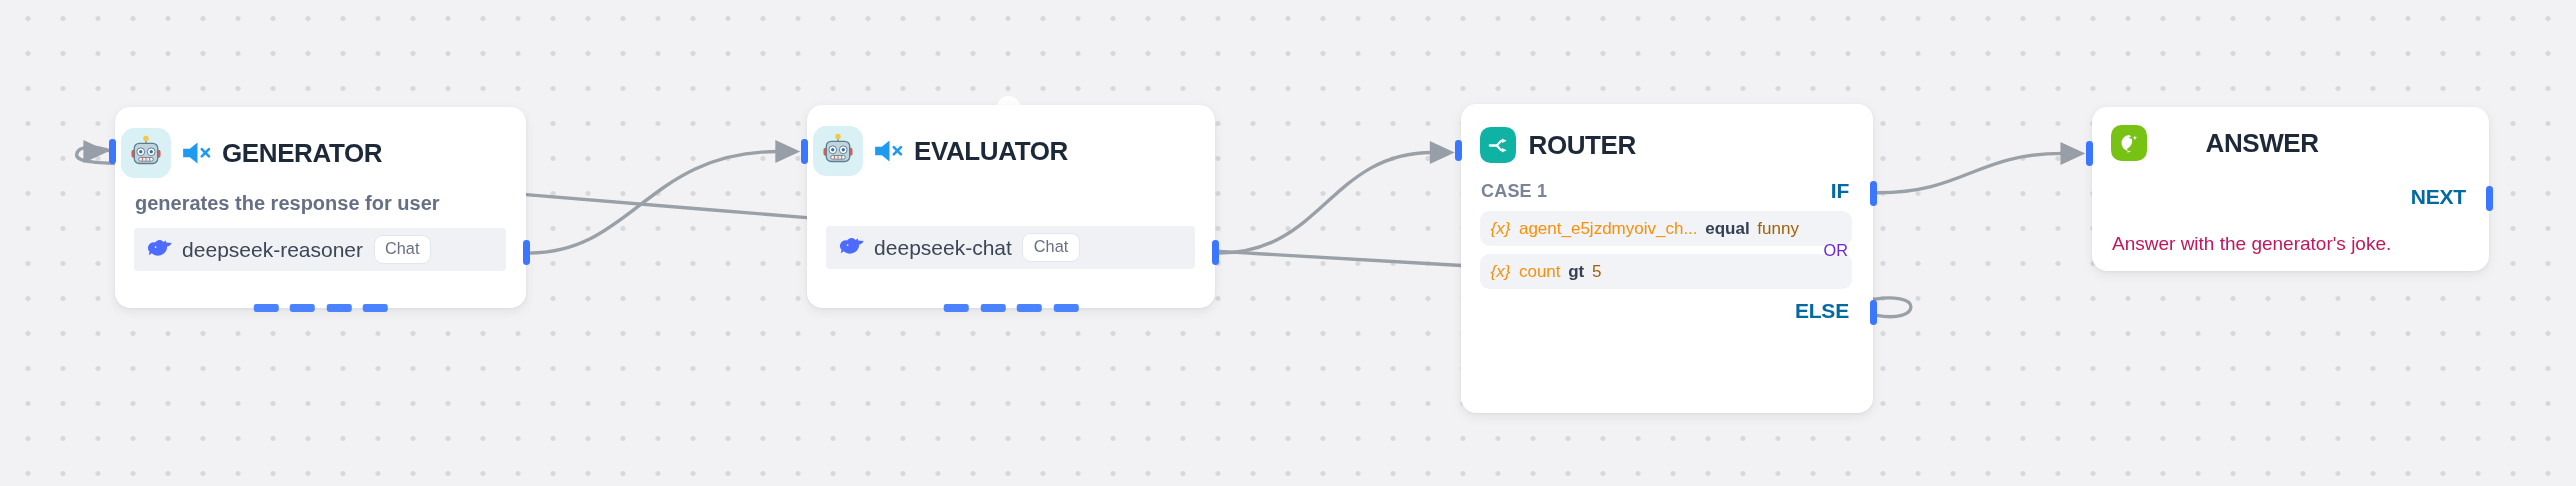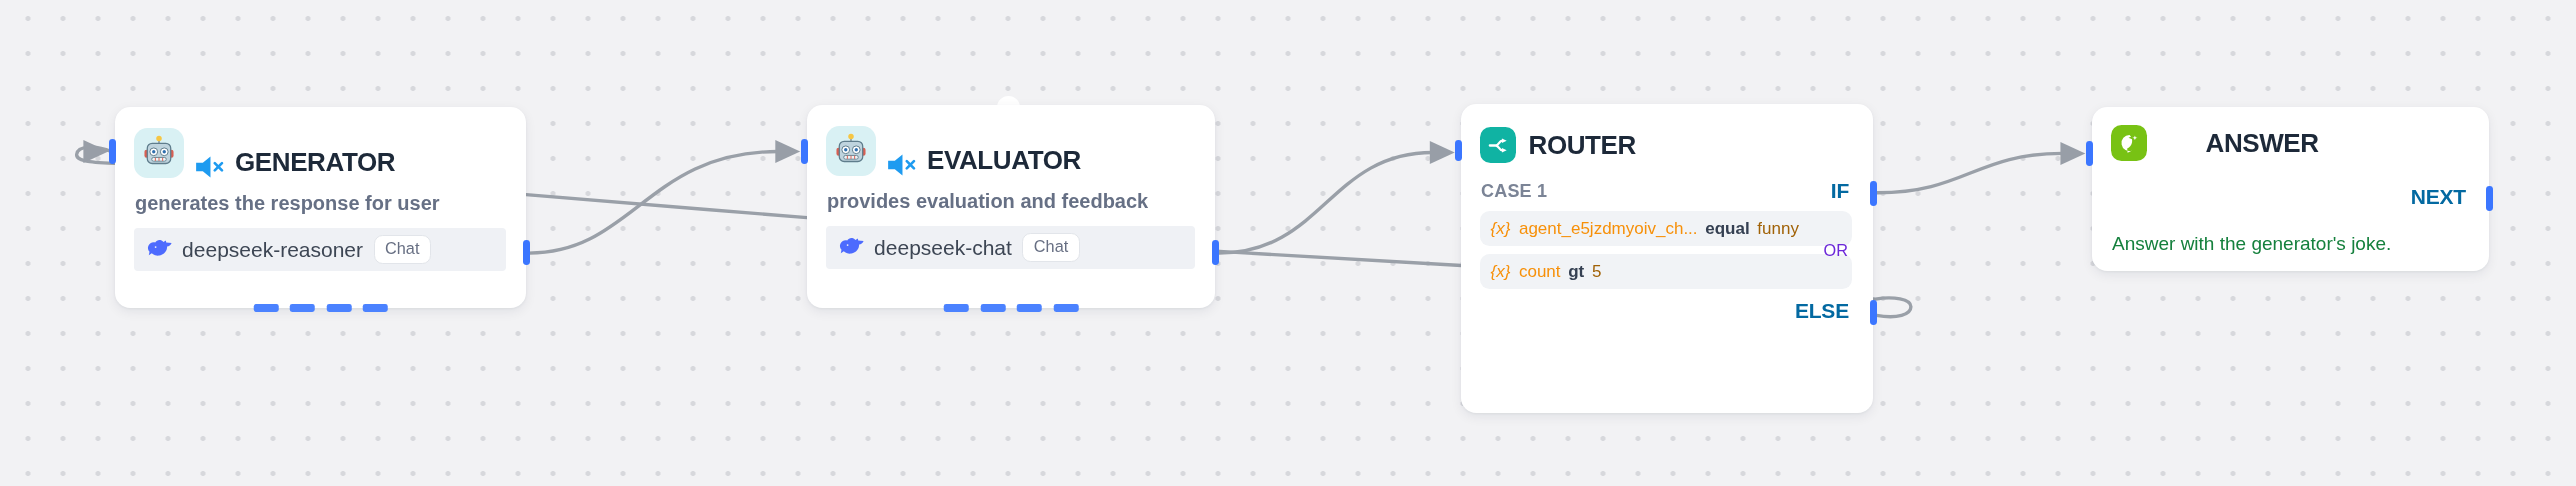--- a/index.html
+++ b/index.html
@@ -14,21 +14,21 @@
   .edge{fill:none;stroke:#9aa0a8;stroke-width:3.5px;stroke-linecap:round;}
   .arrowhead{fill:#989ea7;}
   .node{position:absolute;background:#fff;border-radius:15.3px;z-index:2;
         box-shadow:0 3.8px 11.5px rgba(20,30,55,.07),0 1px 2.9px rgba(20,30,55,.05);}
   #node-generator{left:115px;top:107px;width:411px;height:201px;}
   #node-evaluator{left:807px;top:105px;width:408px;height:203px;}
   #node-router{left:1461px;top:104px;width:412px;height:309px;}
   #node-answer{left:2092px;top:107px;width:397px;height:164px;}
   .bump{position:absolute;left:997px;top:96px;width:23px;height:23px;border-radius:50%;
         background:#fff;z-index:2;}
-  .llm-header{position:absolute;left:19px;top:21px;display:flex;align-items:flex-end;}
+  .llm-header{position:absolute;left:6px;top:21px;display:flex;align-items:center;}
   .emoji-chip{width:50px;height:50px;border-radius:13.4px;background:#d9f1f4;
               display:flex;align-items:center;justify-content:center;flex:none;}
   .mute-icon{margin-left:10.5px;flex:none;display:block;}
   .node-title{margin-left:10.5px;font-size:26px;font-weight:bold;color:#1d2939;
               letter-spacing:-0.4px;white-space:nowrap;}
   .llm-desc{position:absolute;left:20px;top:85px;font-size:20px;color:#667085;white-space:nowrap;font-weight:bold;}
   .model-row{position:absolute;left:19px;right:20px;top:121px;height:43px;background:#eff1f5;
              border-radius:4px;display:flex;align-items:center;padding:0 12.5px;box-sizing:border-box;}
   .model-name{margin-left:9.6px;font-size:21px;color:#3d4654;white-space:nowrap;}
   .type-badge{margin-left:10.5px;background:#fff;border:1.4px solid #e2e5ea;border-radius:8.6px;
@@ -52,21 +52,21 @@
   #cond-row-2{top:150px;}
   .var-tag{color:#f79009;font-style:italic;margin-right:8.6px;}
   .var-name{color:#f79009;}
   .cond-op{color:#354052;font-weight:bold;margin:0 7.7px;}
   .cond-value{color:#a16207;}
   .or-label{position:absolute;right:25px;top:137px;font-size:16.3px;font-weight:normal;color:#6d28d9;z-index:4;}
   .else-row{position:absolute;right:24px;top:195px;}
   .router-desc{position:absolute;left:21px;top:237px;right:25px;font-size:20px;
                color:#98a2b3;line-height:30px;}
   .next-row{position:absolute;right:23px;top:78px;}
-  .answer-desc{position:absolute;left:20px;top:126px;font-size:19px;color:#15803d;white-space:nowrap;text-align:center;}
+  .answer-desc{position:absolute;left:20px;top:126px;font-size:19px;color:#be185d;white-space:nowrap;text-align:center;}
 </style>
 </head>
 <body>
 
 <svg id="edge-layer" width="2576" height="487" viewBox="0 0 2688 508">
   <path class="edge" d="M552 264 C660 264 676 158 812 158"></path>
   <path class="edge" d="M1272 264 C1380 264 1388 159 1495 159"></path>
   <path class="edge" d="M1959 201 C2050 201 2062 160 2152 160"></path>
   <path class="edge" d="M1958 329 C1980 333 1994 328 1994 320 C1994 312 1976 309 1957 312
            C1790 294 1640 283 1525 277 C1430 272 1340 266 1268 262
@@ -145,21 +145,20 @@
         <line x1="30.5" y1="31.8" x2="30.5" y2="35.8" stroke="#d95f52" stroke-width="1.2"></line>
       </svg>
     </div>
     <svg class="mute-icon" width="30" height="22" viewBox="0 0 31 23">
       <polygon points="1,7 8,7 16,0.5 16,22.5 8,16 1,16" fill="#1e9bf0"></polygon>
       <line x1="20.5" y1="7.5" x2="28" y2="15" stroke="#1e9bf0" stroke-width="2.8" stroke-linecap="round"></line>
       <line x1="28" y1="7.5" x2="20.5" y2="15" stroke="#1e9bf0" stroke-width="2.8" stroke-linecap="round"></line>
     </svg>
     <div class="node-title">EVALUATOR</div>
   </div>
-  <div class="llm-desc">provides evaluation and feedback</div>
   <div class="model-row">
     <svg width="26" height="26" viewBox="0 0 26 26">
       <path fill="#4d6bfe" d="M24.6 6.1c-.9 2.3-2.6 3.4-4.5 3.4.2 4.4-3 8.2-7.6 9-2.9.5-5.7-.4-7.7-2.2l-3 2 .7-3.6C1 13.3.5 11 1.3 9 2.4 6.2 5.4 4.7 8.2 5.5c1-1.7 3-2.7 5-2.4 1.3.2 2.4.9 3.2 1.9l2.5-1.6.3 2.2c2 .1 3.6.4 5.4.5z"></path>
       <path fill="#f2f4f7" d="M8.6 9.2c.5 0 .9.4.9.9s-.4.9-.9.9-.9-.4-.9-.9.4-.9.9-.9z"></path>
     </svg>
     <span class="model-name">deepseek-chat</span>
     <span class="type-badge">Chat</span>
   </div>
   <div class="port" style="left:-5.7px;top:34px;"></div>
   <div class="port" style="right:-3.8px;top:135px;"></div>

